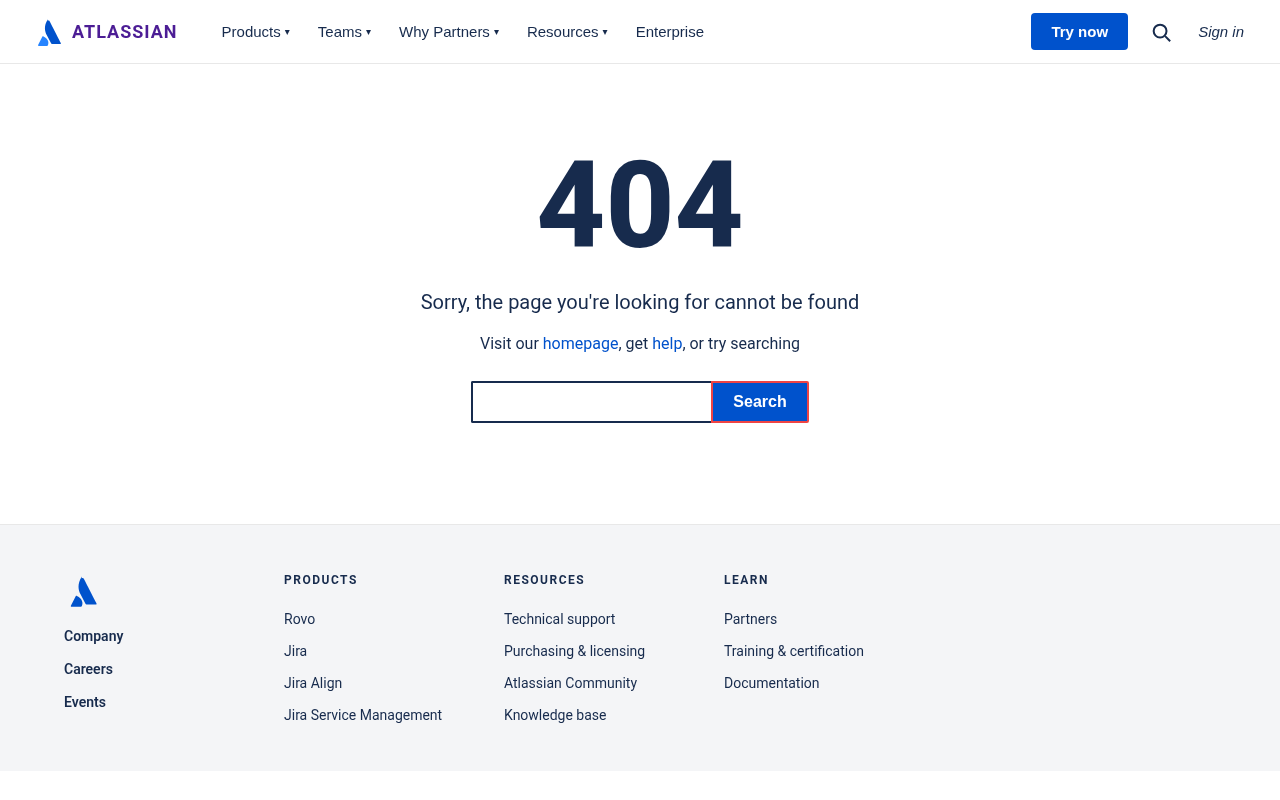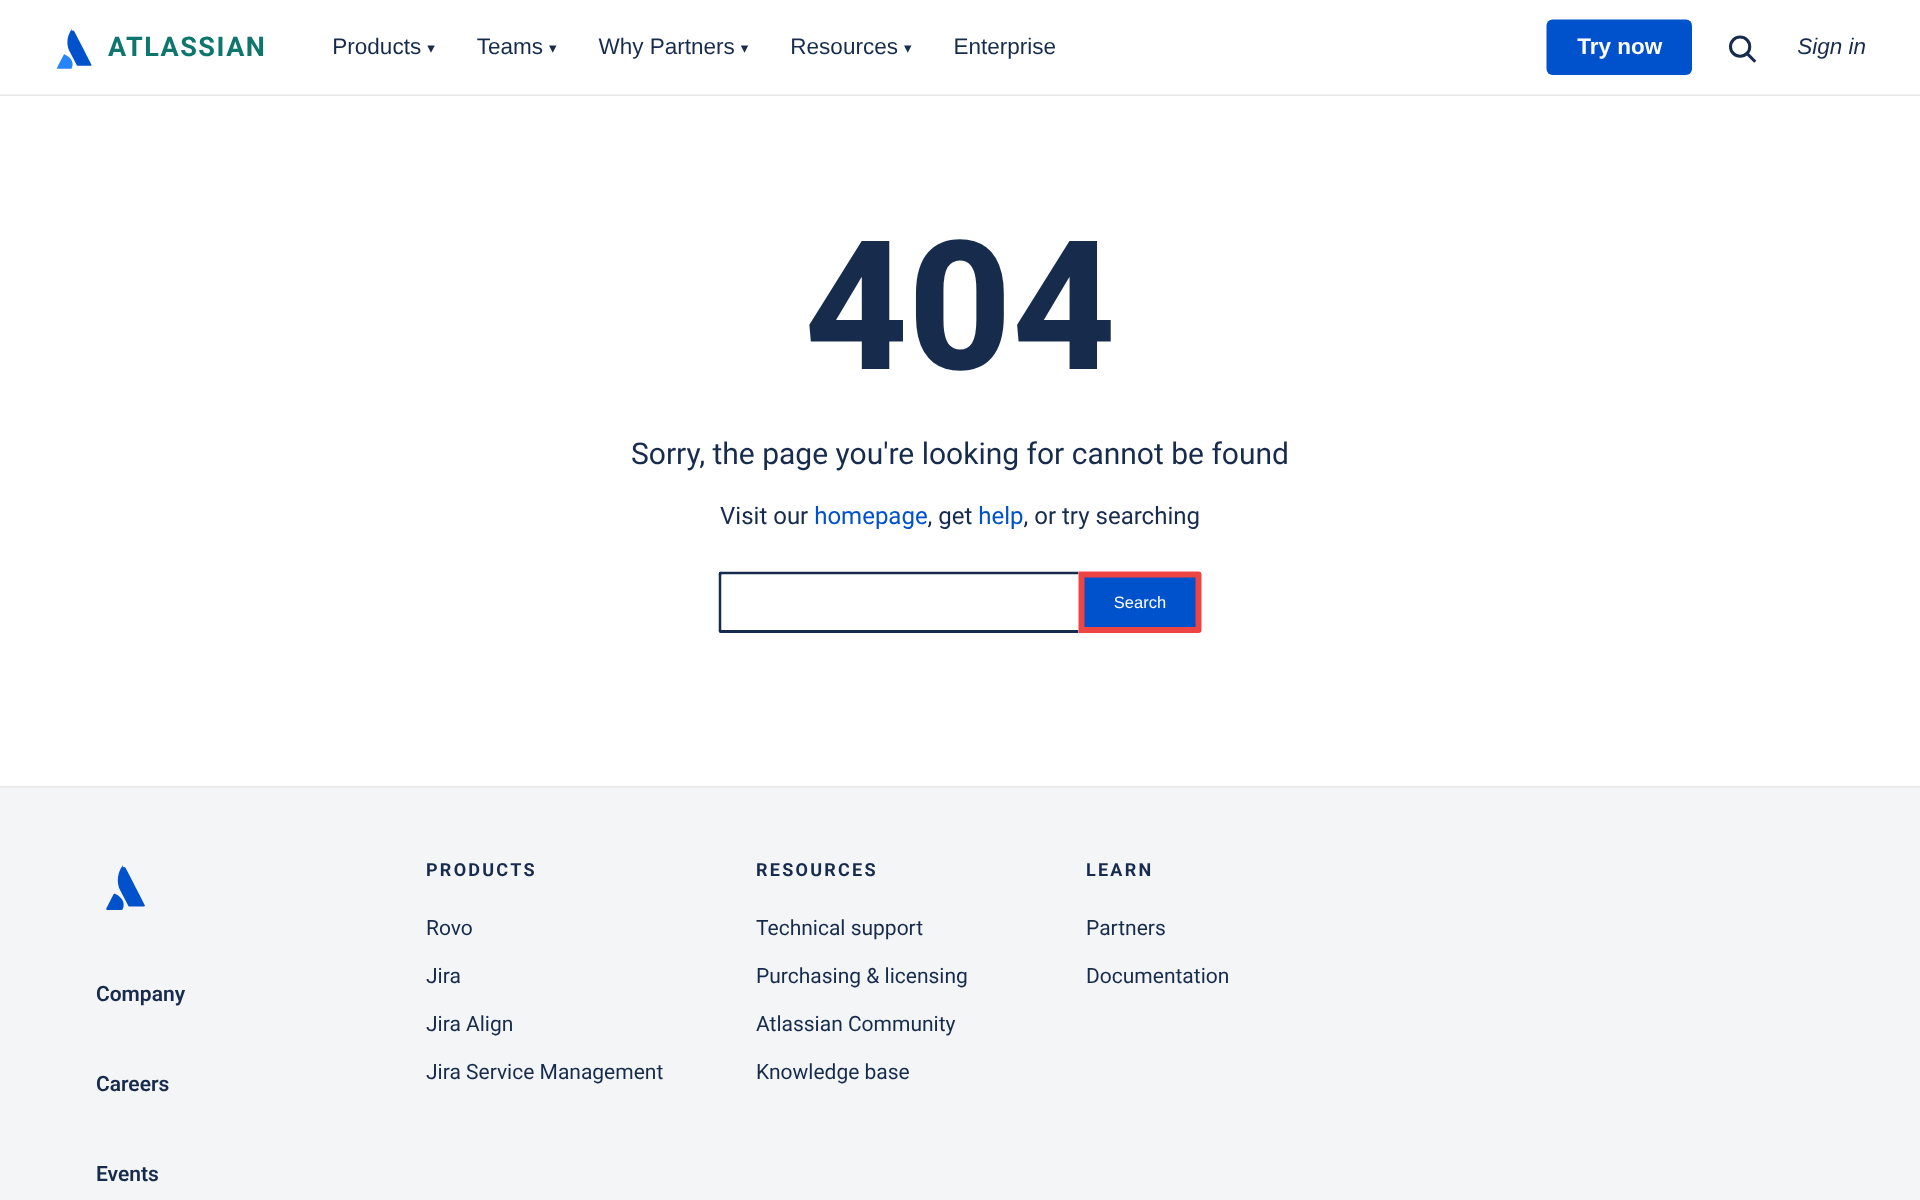--- a/index.html
+++ b/index.html
@@ -22,21 +22,21 @@
       text-decoration: none;
       margin-right: 32px;
     }
     .atlassian-logo-icon {
       width: 32px;
       height: 32px;
     }
     .atlassian-logo-text {
       font-size: 18px;
       font-weight: 700;
-      color: #0f766e;
+      color: #4c1d95;
       letter-spacing: 1px;
       text-transform: uppercase;
     }
     .header-nav {
       display: flex;
       align-items: center;
       gap: 4px;
       flex: 1;
     }
     .nav-item {
@@ -131,23 +131,23 @@
       font-size: 15px;
       border: 2px solid #172b4d;
       border-right: none;
       outline: none;
       border-radius: 2px 0 0 2px;
     }
     .search-btn {
       padding: 10px 20px;
       background: #0052cc;
       color: #fff;
-      border: 4px solid #ef4444;
-      font-size: 11px;
-      font-weight: 400;
+      border: 2px solid #ef4444;
+      font-size: 16px;
+      font-weight: 700;
       cursor: pointer;
       border-radius: 0 2px 2px 0;
     }
 
     
     .footer {
       background: #f4f5f7;
       border-top: 1px solid #e8e8e8;
       padding: 48px 64px 40px;
     }
@@ -158,21 +158,21 @@
       max-width: 1100px;
     }
     .footer-col {
       display: flex;
       flex-direction: column;
       gap: 0;
     }
     .footer-logo-col {
       display: flex;
       flex-direction: column;
-      gap: 32px;
+      gap: 5px;
       padding-right: 40px;
     }
     .footer-logo-icon {
       width: 36px;
       height: 36px;
       margin-bottom: 8px;
     }
     .footer-nav-link {
       display: block;
       font-size: 14px;
@@ -280,17 +280,18 @@
       <div class="footer-section-title">RESOURCES</div>
       <a href="#" class="footer-link">Technical support</a>
       <a href="#" class="footer-link">Purchasing &amp; licensing</a>
       <a href="#" class="footer-link">Atlassian Community</a>
       <a href="#" class="footer-link">Knowledge base</a>
     </div>
 
     <div class="footer-col">
       <div class="footer-section-title">LEARN</div>
       <a href="#" class="footer-link">Partners</a>
+      <a href="#" class="footer-link">Training &amp; certification</a>
       <a href="#" class="footer-link">Documentation</a>
     </div>
 
   </div>
 </footer>
 
 </body></html>

